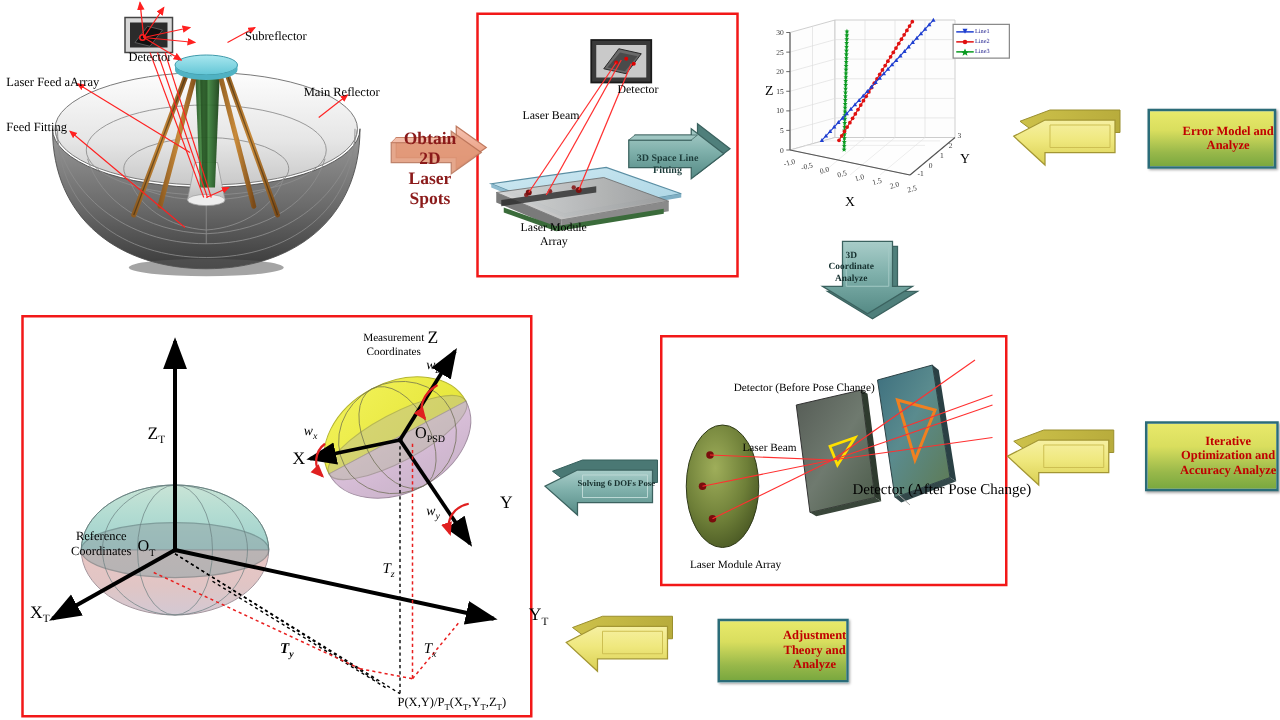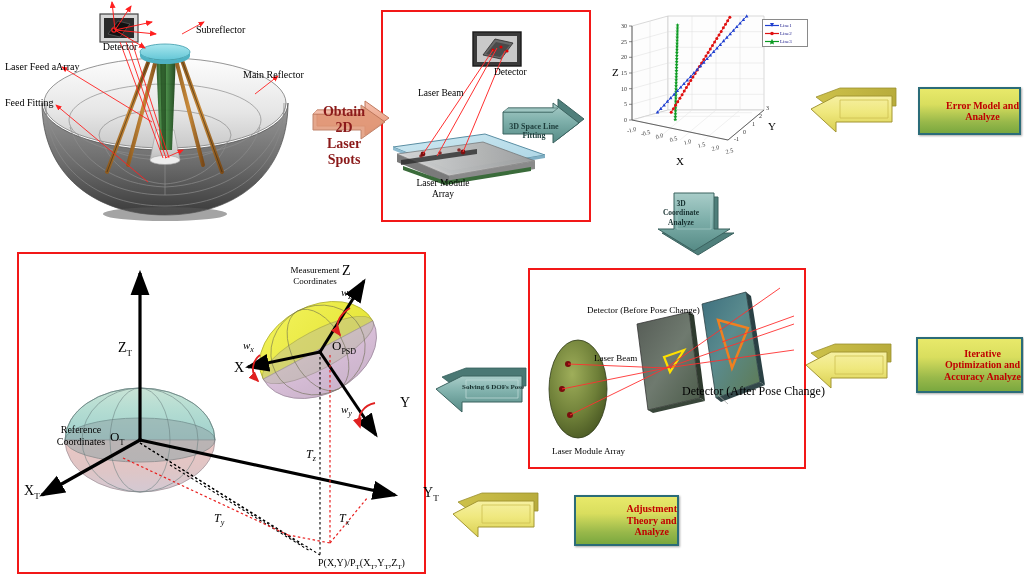--- a/index.html
+++ b/index.html
@@ -706,21 +706,21 @@
   <div class="lbl" style="left:341px;top:403px;font-size:11px;font-style:italic;">
     <span>w</span><sub style="font-size:8px;">y</sub>
   </div>
   <div class="lbl" style="left:341px;top:286px;font-size:11px;font-style:italic;">
     <span>w</span><sub style="font-size:8px;">z</sub>
   </div>
 
   <div class="lbl" style="left:306px;top:448px;font-size:12px;font-style:italic;">
     <span>T</span><sub style="font-size:8px;">z</sub>
   </div>
-  <div class="lbl" style="left:214px;top:512px;font-size:12px;font-style:italic;">
+  <div class="lbl" style="left:224px;top:512px;font-size:12px;font-style:italic;font-weight:bold;">
     <span>T</span><sub style="font-size:8px;">y</sub>
   </div>
   <div class="lbl" style="left:339px;top:512px;font-size:12px;font-style:italic;">
     <span>T</span><sub style="font-size:8px;">x</sub>
   </div>
 
   <div class="lbl" style="left:318px;top:557px;font-size:10px;">
     <span>P(X,Y)/P</span><sub style="font-size:7px;">T</sub><span>(X</span><sub style="font-size:7px;">T</sub>,Y<sub style="font-size:7px;">T</sub>,Z<sub style="font-size:7px;">T</sub>)
   </div>
 

